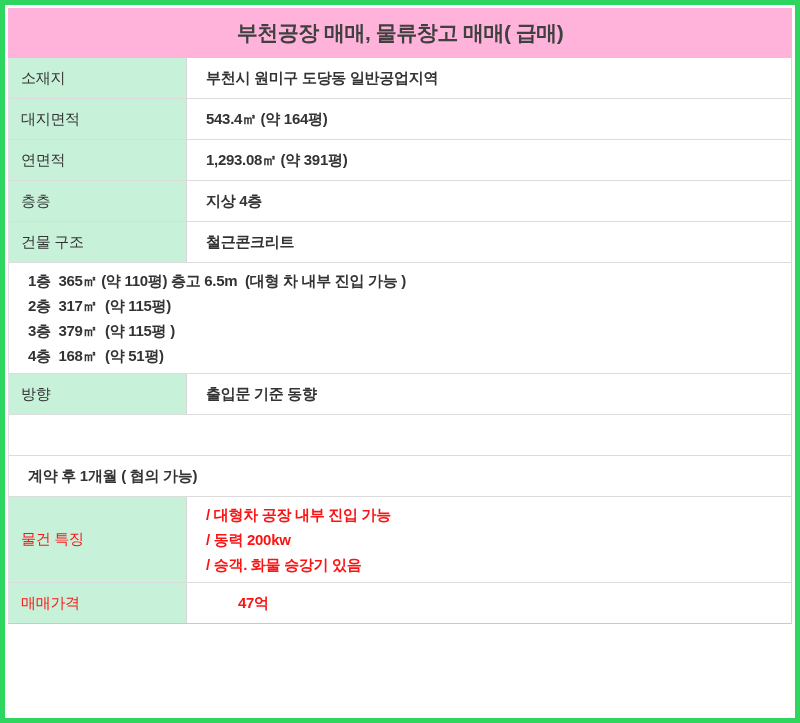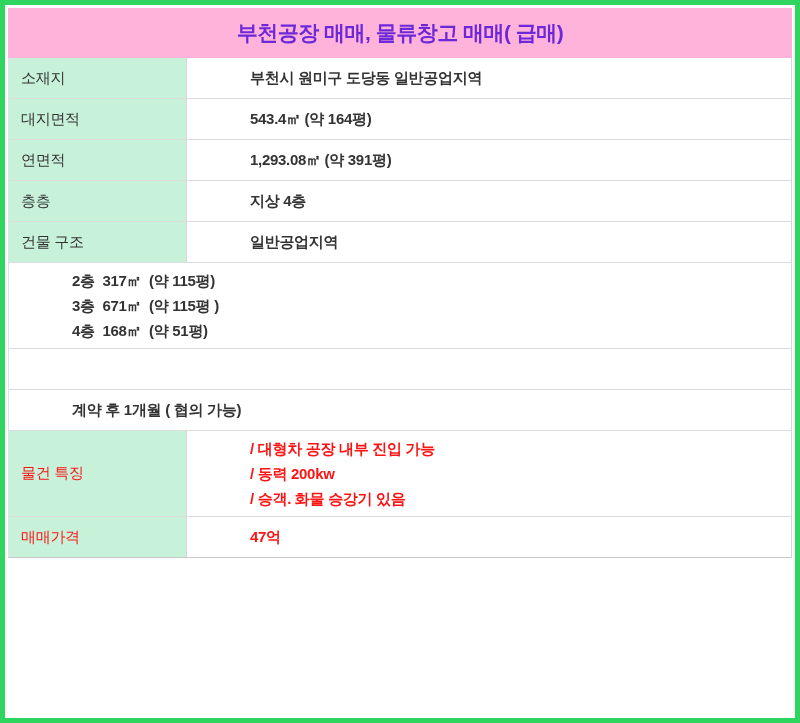--- a/index.html
+++ b/index.html
@@ -18,37 +18,37 @@
     overflow: hidden;
   }
   .header {
     height: 50px;
     background: #ffb3da;
     display: flex;
     align-items: center;
     justify-content: center;
   }
   .title {
-    color: #6d28d9;
+    color: #404040;
     font-size: 21px;
     font-weight: 700;
     letter-spacing: -0.5px;
   }
   .table {
     border-left: 1px solid #e2e2e2;
     border-right: 1px solid #d6d6d6;
     border-bottom: 1px solid #c9c9c9;
   }
   .row {
     display: flex;
     align-items: stretch;
     border-bottom: 1px solid #dcdcdc;
     min-height: 40px;
   }
-  .row:last-child { border-bottom: none; }
+  .row:last-child { border-bottom: none; gap: 32px; }
   .label {
     width: 178px;
     flex: 0 0 178px;
     background: #c8f1da;
     border-right: 1px solid #d6d6d6;
     display: flex;
     align-items: center;
     padding-left: 12px;
     box-sizing: border-box;
     font-size: 15px;
@@ -59,21 +59,20 @@
   .value {
     flex: 1;
     display: flex;
     align-items: center;
     padding-left: 19px;
     box-sizing: border-box;
     font-size: 15px;
     font-weight: 600;
     color: #333333;
     letter-spacing: -0.3px;
-    margin-left: 44px;
   }
   .row.multi .value {
     flex-direction: column;
     align-items: flex-start;
     justify-content: center;
     padding-top: 5px;
     padding-bottom: 5px;
   }
   .line {
     line-height: 25px;
@@ -100,28 +99,33 @@
       <div class="row">
         <div class="label">연면적</div>
         <div class="value">1,293.08㎡  (약 391평)</div>
       </div>
       <div class="row">
         <div class="label">층층</div>
         <div class="value">지상 4층</div>
       </div>
       <div class="row">
         <div class="label">건물 구조</div>
-        <div class="value">일반공업지역</div>
+        <div class="value">철근콘크리트</div>
       </div>
       <div class="row multi">
         <div class="value">
+          <div class="line">1층  365㎡ (약 110평) 층고 6.5m  (대형 차 내부 진입 가능 )</div>
           <div class="line">2층  317㎡  (약 115평)</div>
-          <div class="line">3층  671㎡  (약 115평 )</div>
+          <div class="line">3층  379㎡  (약 115평 )</div>
           <div class="line">4층  168㎡  (약 51평)</div>
         </div>
+      </div>
+      <div class="row">
+        <div class="label">방향</div>
+        <div class="value">출입문 기준 동향</div>
       </div>
       <div class="row">
       </div>
       <div class="row">
         <div class="value">계약 후 1개월  ( 협의 가능)</div>
       </div>
       <div class="row multi">
         <div class="label red">물건 특징</div>
         <div class="value red">
           <div class="line">/ 대형차 공장 내부 진입 가능</div>

